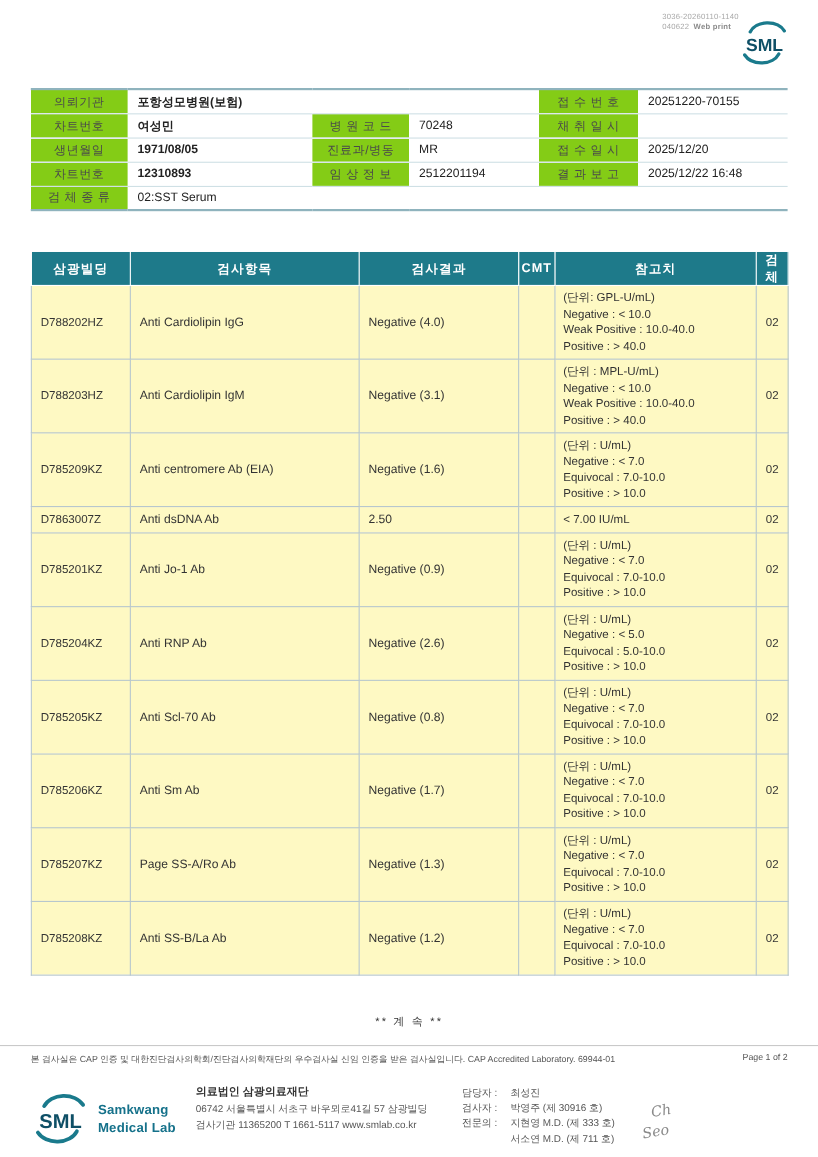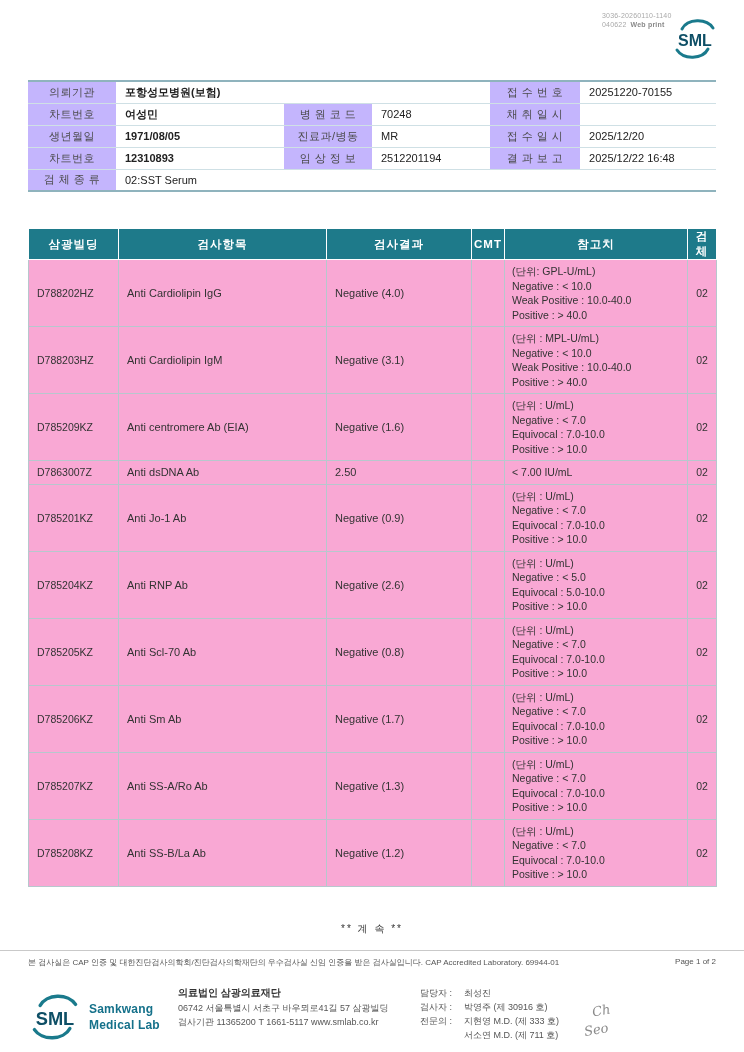--- a/index.html
+++ b/index.html
@@ -27,36 +27,36 @@
   .info-table {
     position:absolute; top:80px; left:28px; width:688px;
     border-collapse:collapse; table-layout:fixed;
     border-top:2px solid #8fb3bd; border-bottom:2px solid #8fb3bd;
   }
   .info-table td {
     height:22px; font-size:11px; padding:0 9px;
     border-top:1px solid #cfe0e5; white-space:nowrap; overflow:hidden;
   }
   .info-table tr:first-child td { border-top:none; }
-  .info-table .lbl { background:#c4b5fd; color:#4a4a4a; text-align:center; letter-spacing:.5px; }
+  .info-table .lbl { background:#84cc16; color:#4a4a4a; text-align:center; letter-spacing:.5px; }
   .info-table .val { color:#222; }
   .info-table .b { font-weight:bold; }
 
   
   .results-table {
     position:absolute; top:228px; left:28px; width:688px;
     border-collapse:collapse; table-layout:fixed;
   }
   .results-table th {
     background:#1e7a8a; color:#fff; font-size:11.5px; font-weight:bold;
     height:25px; border:1px solid #fff; letter-spacing:1px; padding:0 2px;
   }
   .results-table td {
     border:1px solid #b7c7cd; font-size:11px; color:#333;
-    padding:4px 8px; vertical-align:middle; background:#f9a8d4;
+    padding:4px 8px; vertical-align:middle; background:#fef9c3;
   }
   .results-table td.code { font-size:10.5px; }
   .results-table td.ref  { white-space:pre-line; line-height:14.5px; font-size:10.5px; padding:4px 7px; }
   .results-table td.spec { text-align:center; font-size:10.5px; padding:4px 2px; }
   .results-table tr.tall td { height:66px; }
   .results-table tr.short td { height:23px; }
 
   .continued {
     position:absolute; top:878px; left:0; width:744px; text-align:center;
     font-size:10px; color:#333; letter-spacing:2px;margin-top:44px;
@@ -247,21 +247,21 @@
       <td>Negative (1.7)</td>
       <td></td>
       <td class="ref">(단위 : U/mL)
 Negative : &lt; 7.0
 Equivocal : 7.0-10.0
 Positive : &gt; 10.0</td>
       <td class="spec">02</td>
     </tr>
     <tr class="tall">
       <td class="code">D785207KZ</td>
-      <td>Anti SS-A/Ro Ab</td>
+      <td>Page SS-A/Ro Ab</td>
       <td>Negative (1.3)</td>
       <td></td>
       <td class="ref">(단위 : U/mL)
 Negative : &lt; 7.0
 Equivocal : 7.0-10.0
 Positive : &gt; 10.0</td>
       <td class="spec">02</td>
     </tr>
     <tr class="tall">
       <td class="code">D785208KZ</td>

